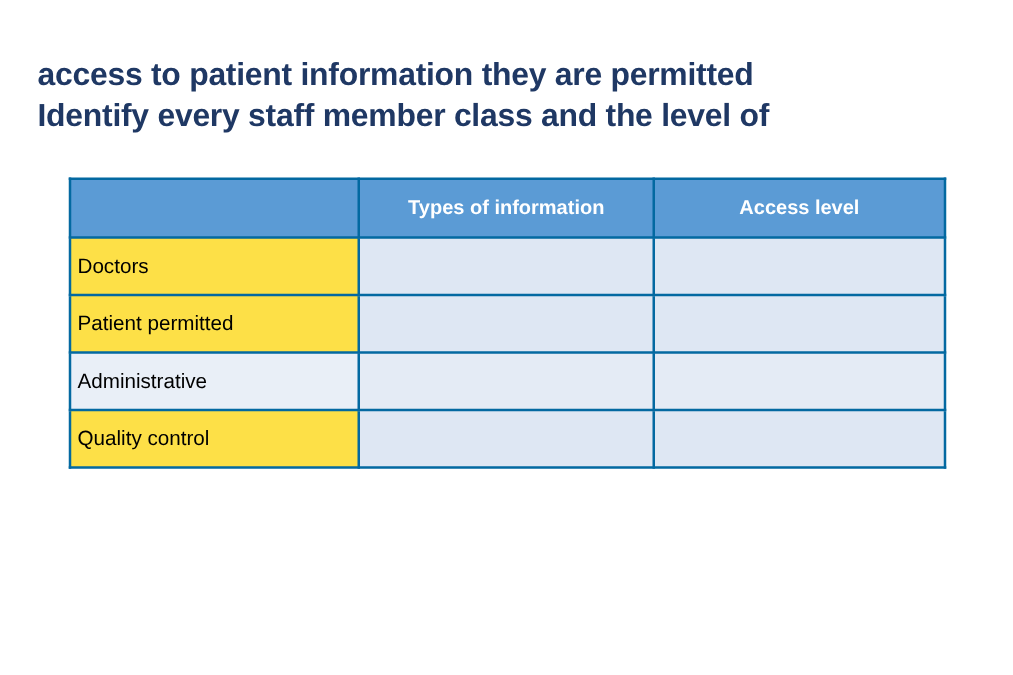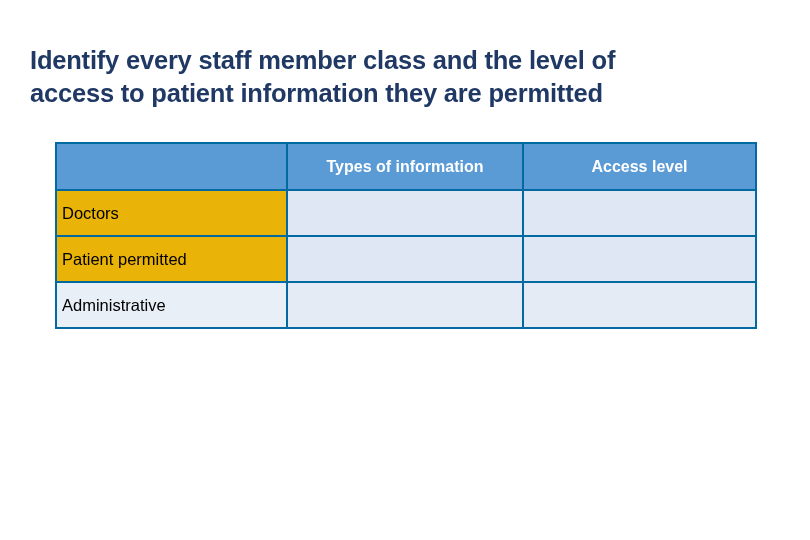--- a/index.html
+++ b/index.html
@@ -71,37 +71,37 @@
     font-size: 16.5px;
     color: #000000;
     font-weight: normal;
   }
   tbody tr.alt td {
     background: #E9EFF7;
   }
   tbody td.label {
     padding-left: 5px;
     text-align: left;
-    background: #eab308;
+    background: #fde047;
   }
   tbody td.cell {
     background: #DEE7F3;
   }
   tbody tr.alt td.cell {
     background: #E4EBF5;
   }
 </style>
 </head>
 <body>
 
 <div class="slide">
 
   <div class="title">
+    <span class="title-line">access to patient information they are permitted</span>
     <span class="title-line">Identify every staff member class and the level of</span>
-    <span class="title-line">access to patient information they are permitted</span>
   </div>
 
   <div class="table-wrap">
     <table class="grid">
       <colgroup>
         <col class="c0">
         <col class="c1">
         <col class="c2">
       </colgroup>
       <thead>
@@ -120,17 +120,22 @@
         <tr>
           <td class="label">Patient permitted</td>
           <td class="cell"></td>
           <td class="cell"></td>
         </tr>
         <tr class="alt">
           <td class="label">Administrative</td>
           <td class="cell"></td>
           <td class="cell"></td>
         </tr>
+        <tr>
+          <td class="label">Quality control</td>
+          <td class="cell"></td>
+          <td class="cell"></td>
+        </tr>
       </tbody>
     </table>
   </div>
 
 </div>
 
 </body></html>

